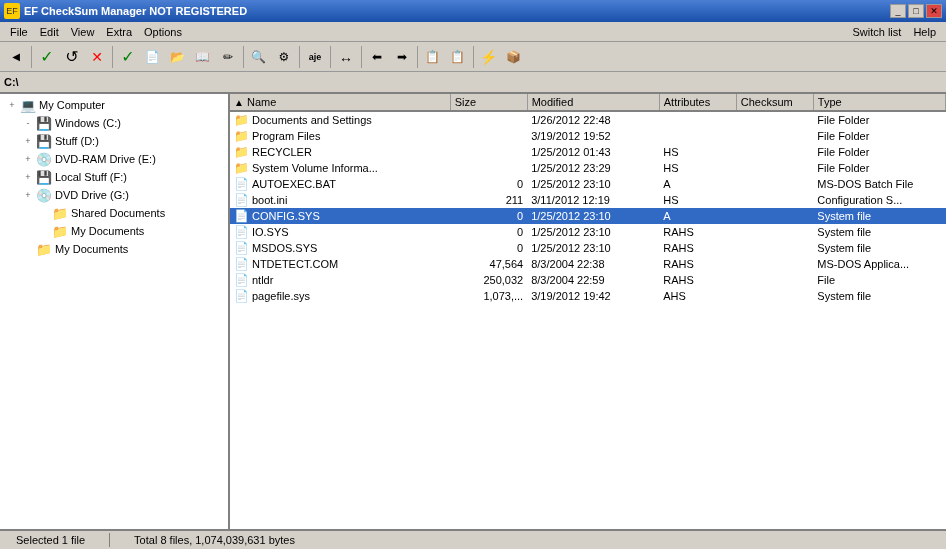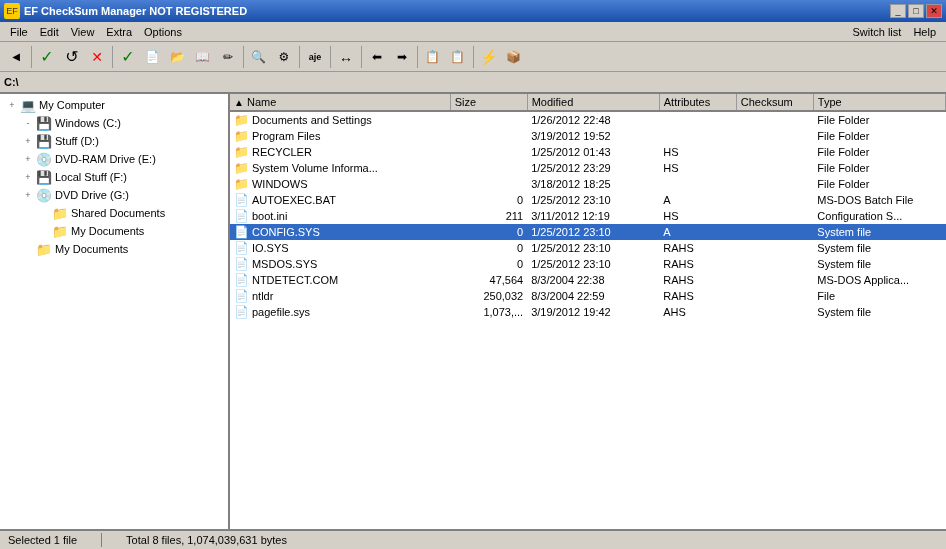--- a/index.html
+++ b/index.html
@@ -153,21 +153,21 @@
     }
     .td-size { text-align: right; }
     .file-icon { margin-right: 3px; font-size: 12px; }
 
     
     #statusbar {
       background: #d4d0c8;
       border-top: 2px solid #808080;
       display: flex;
       align-items: center;
-      padding: 2px 8px;
+      padding: 2px 16px;
       height: 20px;
       gap: 20px;
     }
     .status-section { font-size: 11px; }
     .status-divider { width: 1px; height: 14px; background: #808080; margin: 0 4px; }
 
     
     .icon-folder { color: #e8c820; }
     .icon-drive { color: #888; }
     .icon-computer { color: #555; }
@@ -346,30 +346,20 @@
         <span class="file-icon">📁</span>System Volume Informa...
       </td>
       <td class="col-size td-size"></td>
       <td class="col-modified">1/25/2012 23:29</td>
       <td class="col-attributes">HS</td>
       <td class="col-checksum"></td>
       <td class="col-type">File Folder</td>
     </tr>
           <tr>
       <td class="col-name">
-        <span class="file-icon">📁</span>WINDOWS
-      </td>
-      <td class="col-size td-size"></td>
-      <td class="col-modified">3/18/2012 18:25</td>
-      <td class="col-attributes"></td>
-      <td class="col-checksum"></td>
-      <td class="col-type">File Folder</td>
-    </tr>
-          <tr>
-      <td class="col-name">
         <span class="file-icon">📄</span>AUTOEXEC.BAT
       </td>
       <td class="col-size td-size">0</td>
       <td class="col-modified">1/25/2012 23:10</td>
       <td class="col-attributes">A</td>
       <td class="col-checksum"></td>
       <td class="col-type">MS-DOS Batch File</td>
     </tr>
           <tr>
       <td class="col-name">

